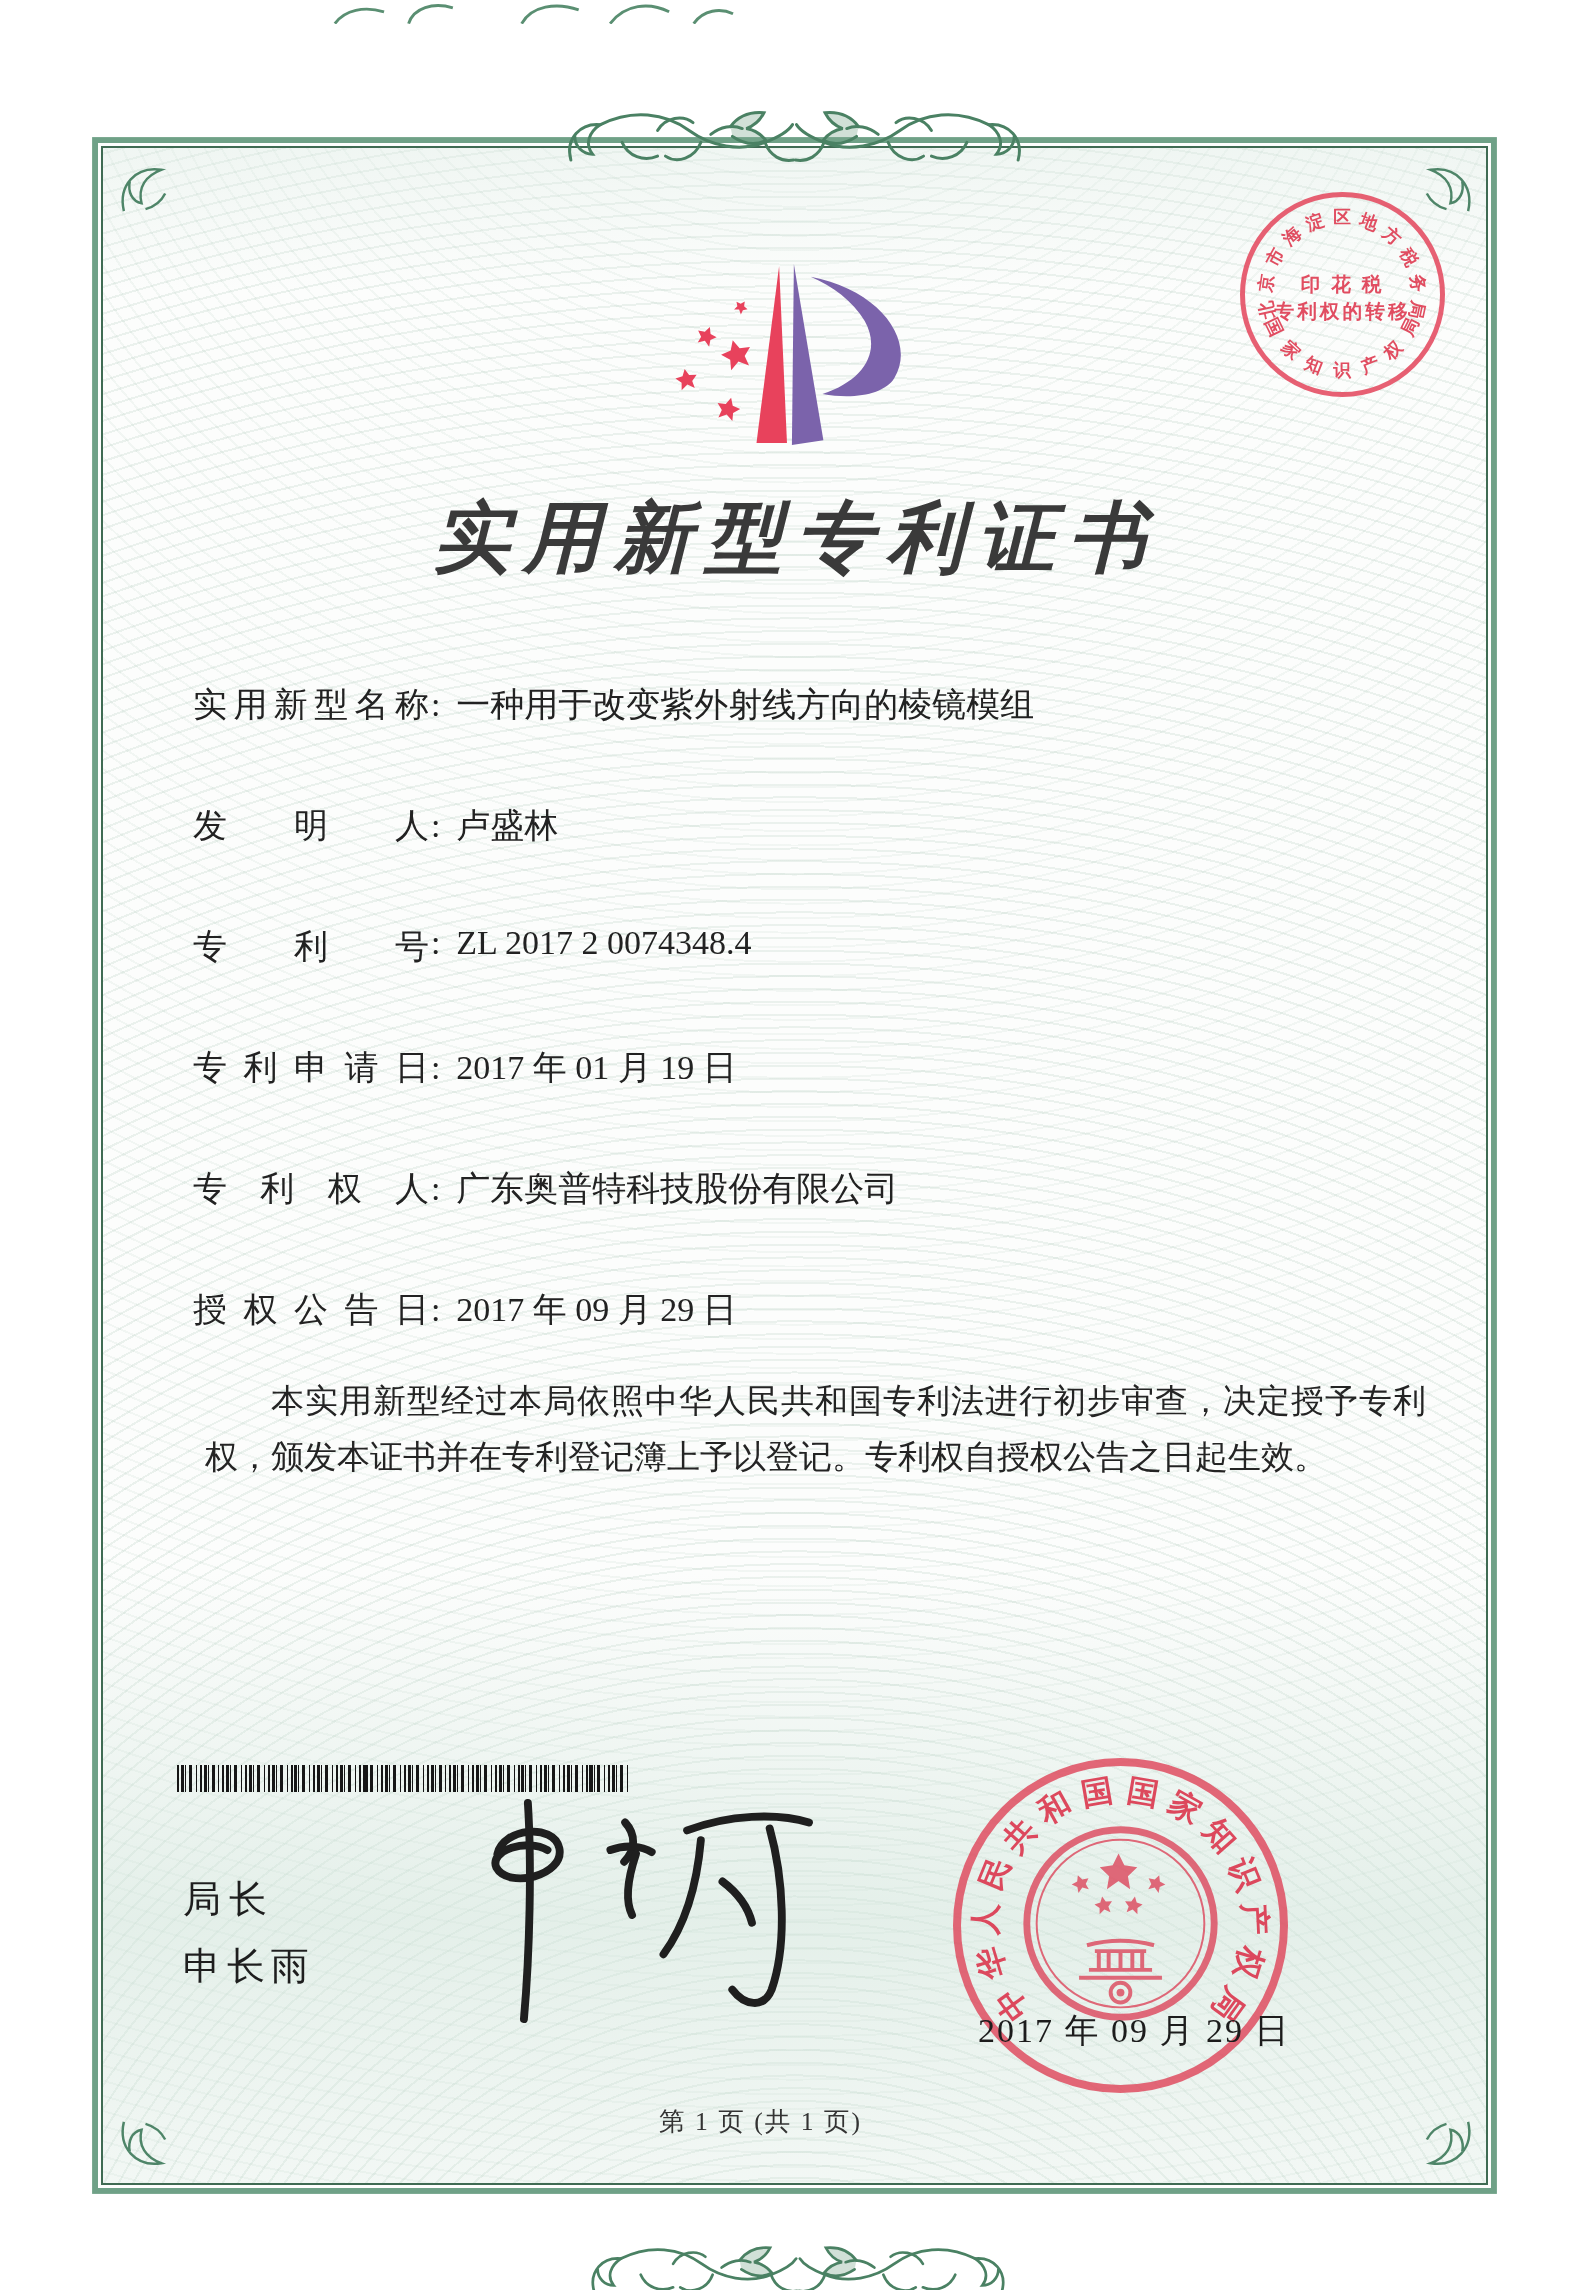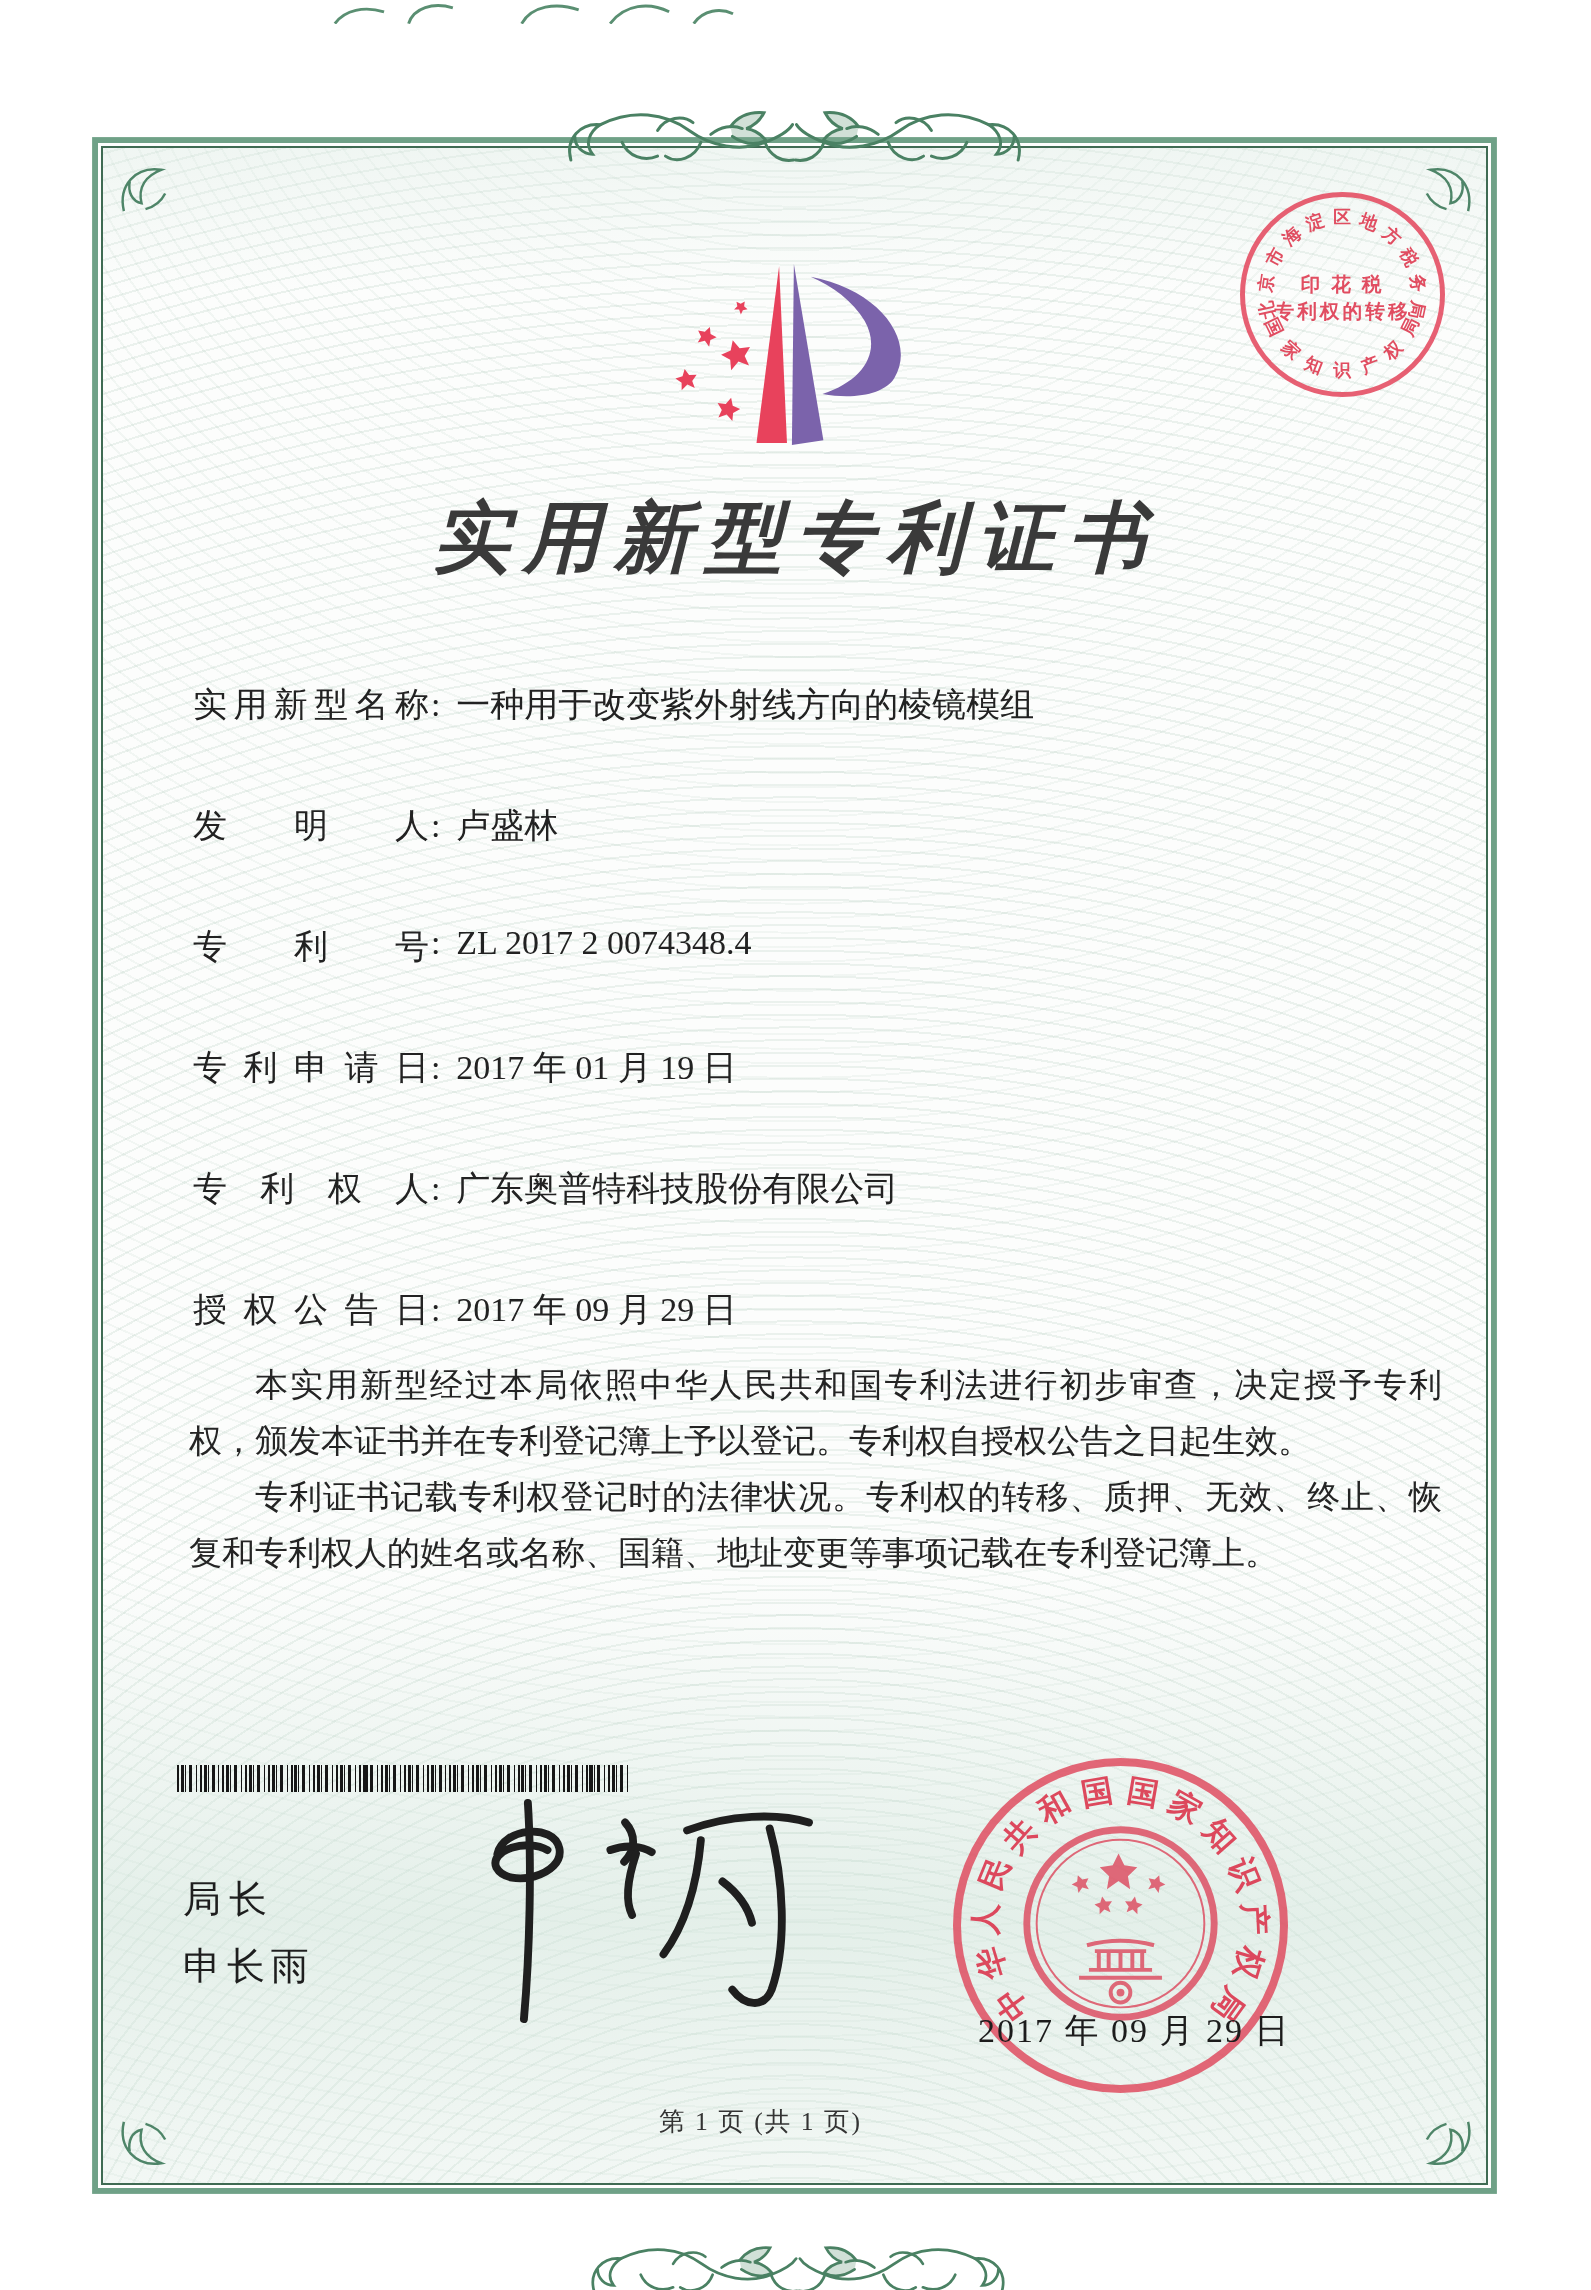--- a/index.html
+++ b/index.html
@@ -23,21 +23,21 @@
   .logo{position:absolute;left:663px;top:262px;}
   .title{
     position:absolute;left:50%;top:487px;transform:translateX(-50%);
     font-size:77px;font-weight:700;letter-spacing:13.8px;white-space:nowrap;color:#3a3a3a;font-style:italic;
   }
   .field{position:absolute;left:193px;font-size:34px;white-space:nowrap;color:#222;}
   .flabel{display:inline-flex;justify-content:space-between;width:236px;vertical-align:top;}
   .fcolon{margin-left:2px;}
   .fvalue{margin-left:15.8px;}
   .paras{position:absolute;left:189px;top:1357px;width:1253px;font-size:33px;line-height:56px;text-align:justify;color:#242424;}
-  .paras p{margin:0;text-indent:2em;}
+  .paras p{margin:16px;text-indent:2em;}
   .barcode{
     position:absolute;left:177px;top:1765px;width:451px;height:26.6px;
     background:repeating-linear-gradient(90deg,
       #161616 0 2px,transparent 2px 3.9px,#161616 3.9px 6.9px,transparent 6.9px 7.9px,
       #161616 7.9px 8.9px,transparent 8.9px 11.8px,#161616 11.8px 14.8px,transparent 14.8px 18.7px,
       #161616 18.7px 19.7px,transparent 19.7px 22.7px);
   }
   .signer-title{position:absolute;left:183px;top:1874px;font-size:38px;letter-spacing:7.9px;color:#1e1e1e;}
   .signer-name{position:absolute;left:183px;top:1941px;font-size:38px;letter-spacing:5.9px;color:#1e1e1e;}
   .signature{position:absolute;left:443px;top:1795px;}
@@ -177,21 +177,20 @@
         <span>授</span>
         <span>权</span>
         <span>公</span>
         <span>告</span>
         <span>日</span>
       </span><span class="fcolon">:</span><span class="fvalue">2017 年 09 月 29 日</span>
   </div>
 
   <div class="paras">
     <p>本实用新型经过本局依照中华人民共和国专利法进行初步审查，决定授予专利权，颁发本证书并在专利登记簿上予以登记。专利权自授权公告之日起生效。</p>
-    <p>专利证书记载专利权登记时的法律状况。专利权的转移、质押、无效、终止、恢复和专利权人的姓名或名称、国籍、地址变更等事项记载在专利登记簿上。</p>
   </div>
 
   <div class="barcode"></div>
 
   <div class="signer-title">局长</div>
   <div class="signer-name">申长雨</div>
 
   <svg class="signature" width="384" height="231" viewBox="0 0 390 235">
     <g stroke="#1f1f1f" stroke-width="8" fill="none" stroke-linecap="round">
       <path d="M55,60 C60,34 112,28 118,54 C124,82 66,96 54,74 C46,56 86,44 106,56"></path>

